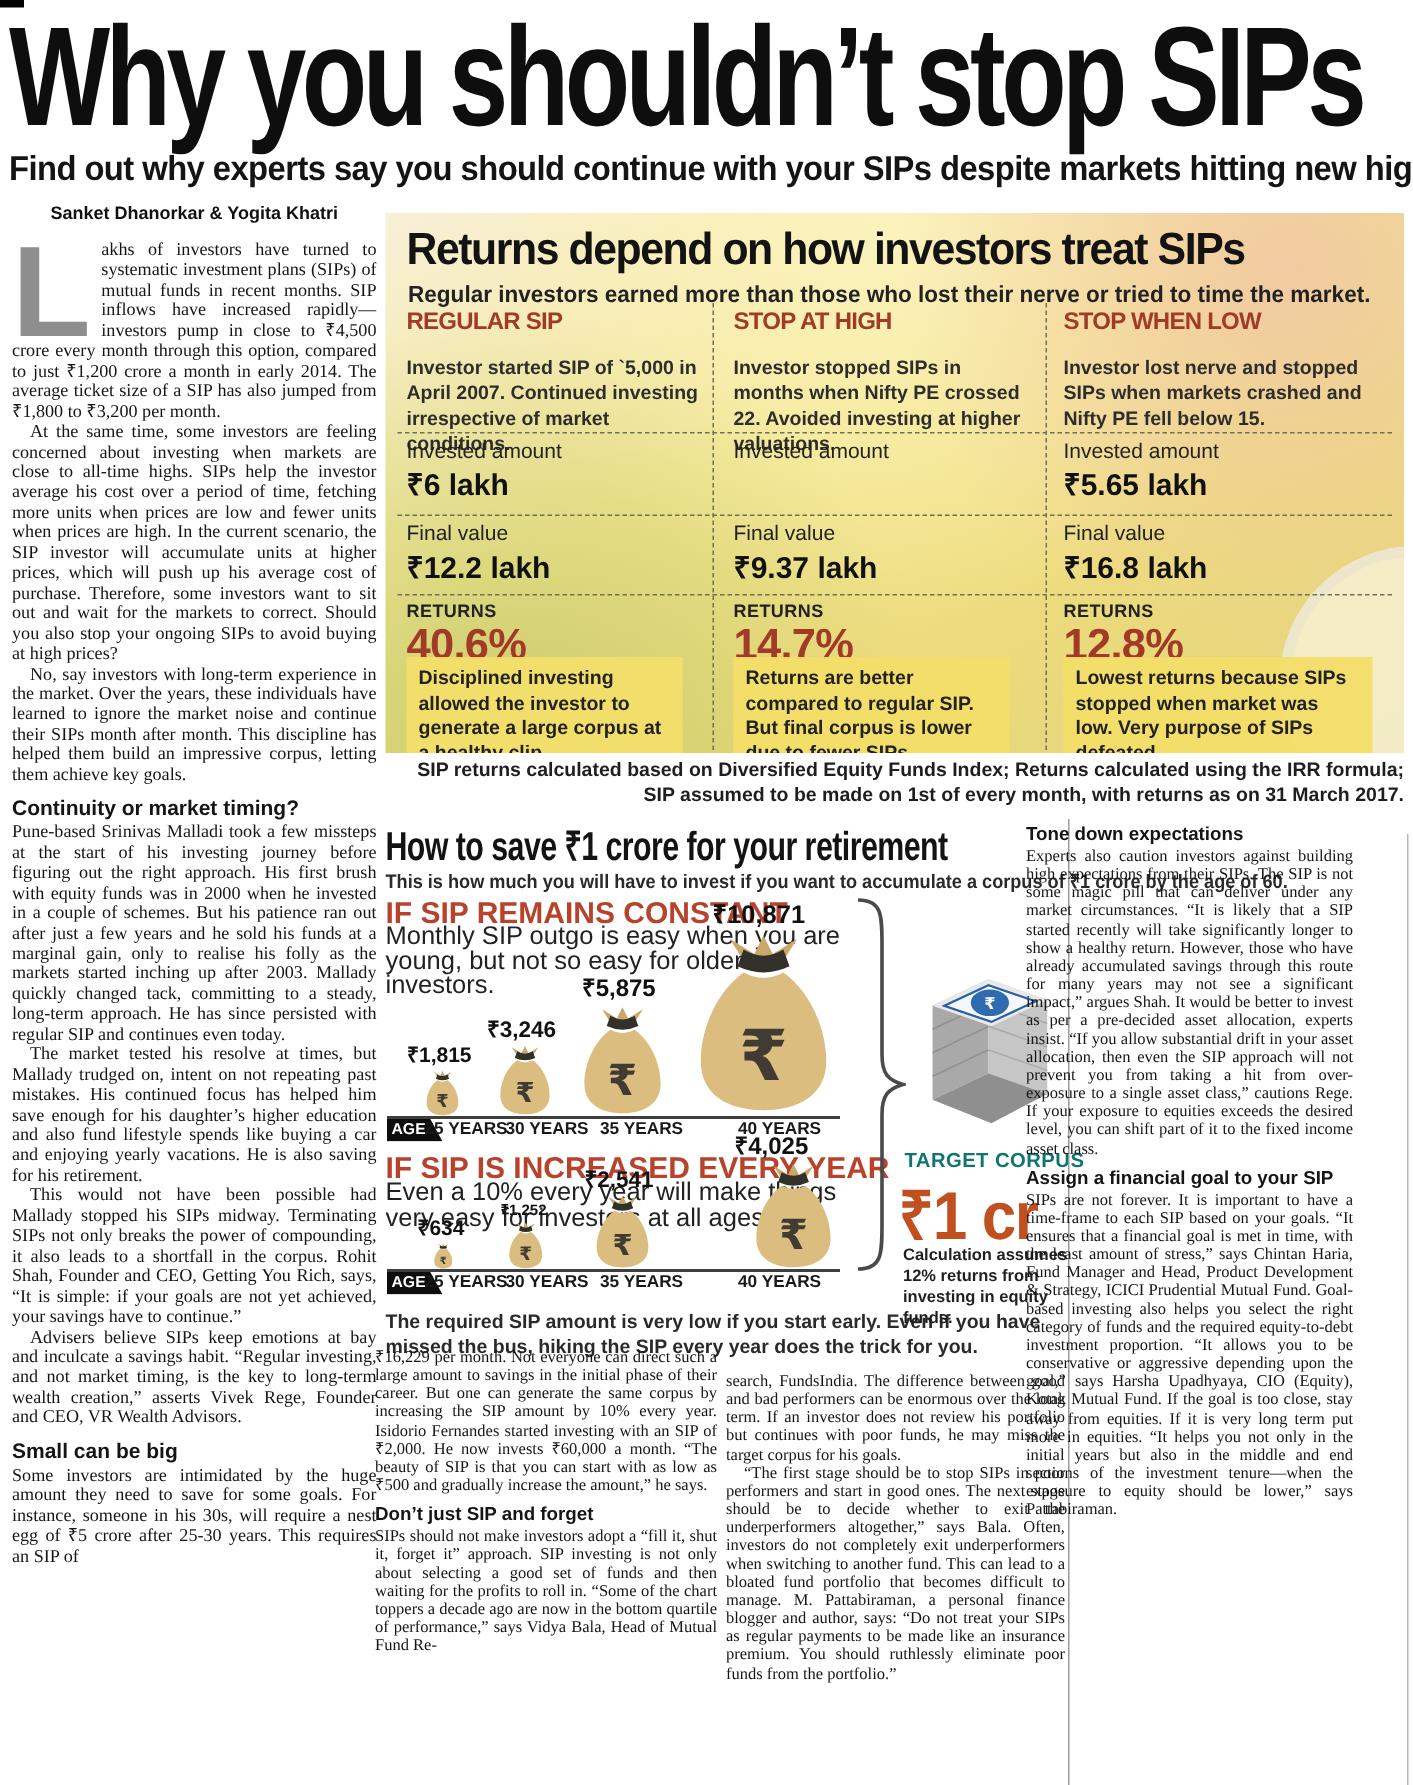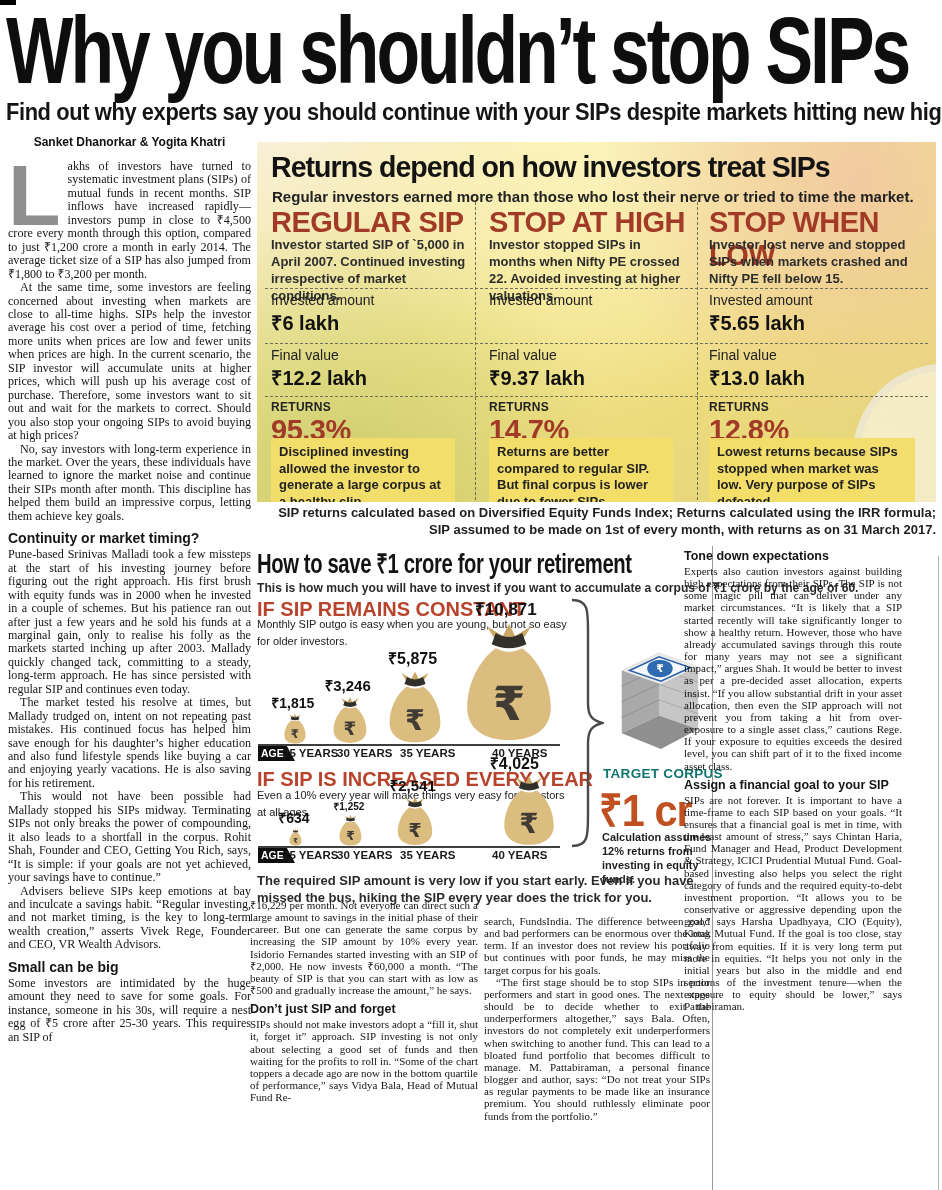--- a/index.html
+++ b/index.html
@@ -39,21 +39,21 @@
     background:rgba(255,255,255,.55);box-shadow:inset 0 0 0 7px rgba(232,226,206,.6);}
   .ig-clock i{position:absolute;width:7px;height:7px;border-radius:50%;background:rgba(40,40,40,.55);}
   .ig-title{position:absolute;left:14px;top:8px;font-family:"Liberation Sans",sans-serif;
     font-weight:bold;font-size:30px;letter-spacing:-1px;color:#131313;white-space:nowrap;
     transform:scaleX(.95);transform-origin:left top;}
   .ig-sub{position:absolute;left:15px;top:46px;font-family:"Liberation Sans",sans-serif;
     font-weight:bold;font-size:15.5px;color:#222;white-space:nowrap;transform:scaleX(.97);
     transform-origin:left top;}
   .ig-cell{position:absolute;width:200px;font-family:"Liberation Sans",sans-serif;}
   .igc1{left:14px;}  .igc2{left:232px;}  .igc3{left:452px;width:212px;}
-  .r-head{top:64px;font-weight:bold;font-size:29px;color:#a23a28;letter-spacing:-.5px;}
+  .r-head{top:64px;font-weight:bold;font-size:16px;color:#a23a28;letter-spacing:-.5px;}
   .r-desc{top:94px;font-weight:bold;font-size:13px;line-height:17px;color:#2d2d2d;}
   .r-inv{top:150px;}  .r-fin{top:205px;}  .r-ret{top:258px;}  .r-note{top:296px;}
   .ig-lbl{font-size:14px;color:#222;}
   .ig-val{font-weight:bold;font-size:20px;color:#111;margin-top:1px;}
   .ret-lbl{font-weight:bold;font-size:12px;color:#222;letter-spacing:.3px;}
   .ret-val{font-weight:bold;font-size:29px;color:#a23a28;letter-spacing:-.5px;}
   .note-box{background:rgba(243,222,105,.95);padding:6px 8px;width:calc(100% - 32px);
     font-weight:bold;font-size:13px;line-height:16.5px;color:#222;}
   .igc3 .note-box{width:calc(100% - 22px);}
   .hdash{position:absolute;left:8px;width:663px;border-top:1px dashed #6f6f5a;}
@@ -66,21 +66,21 @@
 
   
   .chart-title{position:absolute;left:257px;top:544px;font-family:"Liberation Sans",sans-serif;
     font-weight:bold;font-size:27px;letter-spacing:-.5px;color:#131313;white-space:nowrap;
     transform:scaleX(.75);transform-origin:left top;}
   .chart-sub{position:absolute;left:257px;top:578px;font-family:"Liberation Sans",sans-serif;
     font-size:13px;font-weight:bold;color:#2a2a2a;white-space:nowrap;transform:scaleX(.93);
     transform-origin:left top;}
   .seg-label{position:absolute;font-family:"Liberation Sans",sans-serif;font-weight:bold;
     font-size:20px;color:#b8432c;white-space:nowrap;}
-  .seg-desc{position:absolute;font-family:"Liberation Sans",sans-serif;font-size:11px;
+  .seg-desc{position:absolute;font-family:"Liberation Sans",sans-serif;font-size:17px;
     line-height:16.5px;color:#222;width:310px;}
   .bag{position:absolute;}
   .bag svg{display:block;width:100%;height:100%;}
   .bag-val{position:absolute;bottom:100%;left:50%;transform:translateX(-55%);margin-bottom:2px;
     font-family:"Liberation Sans",sans-serif;font-weight:bold;font-size:16px;color:#111;
     white-space:nowrap;}
   .axis{position:absolute;left:258px;width:302px;height:2px;background:#3f3f3f;}
   .agetag{position:absolute;left:258px;width:34px;height:15px;background:#0d0d0d;color:#fff;
     font-family:"Liberation Sans",sans-serif;font-weight:bold;font-size:10.5px;line-height:15px;
     padding-left:3px;clip-path:polygon(0 0,78% 0,100% 100%,0 100%);}
@@ -161,21 +161,21 @@
     <div class="ig-cell igc1 r-inv">
       <div class="ig-lbl">Invested amount</div>
       <div class="ig-val">₹6 lakh</div>
     </div>
     <div class="ig-cell igc1 r-fin">
       <div class="ig-lbl">Final value</div>
       <div class="ig-val">₹12.2 lakh</div>
     </div>
     <div class="ig-cell igc1 r-ret">
       <div class="ret-lbl">RETURNS</div>
-      <div class="ret-val">95.3%</div>
+      <div class="ret-val">40.6%</div>
     </div>
     <div class="ig-cell igc1 r-note">
       <div class="note-box">Disciplined investing allowed the investor to generate a large corpus at a healthy clip.</div>
     </div>
 
     <div class="ig-cell igc2 r-head">STOP AT HIGH</div>
     <div class="ig-cell igc2 r-desc">Investor stopped SIPs in months when Nifty PE crossed 22. Avoided investing at higher valuations.</div>
     <div class="ig-cell igc2 r-inv">
       <div class="ig-lbl">Invested amount</div>
     </div>
@@ -192,21 +192,21 @@
     </div>
 
     <div class="ig-cell igc3 r-head">STOP WHEN LOW</div>
     <div class="ig-cell igc3 r-desc">Investor lost nerve and stopped SIPs when markets crashed and Nifty PE fell below 15.</div>
     <div class="ig-cell igc3 r-inv">
       <div class="ig-lbl">Invested amount</div>
       <div class="ig-val">₹5.65 lakh</div>
     </div>
     <div class="ig-cell igc3 r-fin">
       <div class="ig-lbl">Final value</div>
-      <div class="ig-val">₹13.0 lakh</div>
+      <div class="ig-val">₹16.8 lakh</div>
     </div>
     <div class="ig-cell igc3 r-ret">
       <div class="ret-lbl">RETURNS</div>
       <div class="ret-val">12.8%</div>
     </div>
     <div class="ig-cell igc3 r-note">
       <div class="note-box">Lowest returns because SIPs stopped when market was low. Very purpose of SIPs defeated.</div>
     </div>
   </div>
   <div class="ig-foot">SIP returns calculated based on Diversified Equity Funds Index; Returns calculated using the IRR formula; SIP assumed to be made on 1st of every month, with returns as on 31 March 2017.</div>

